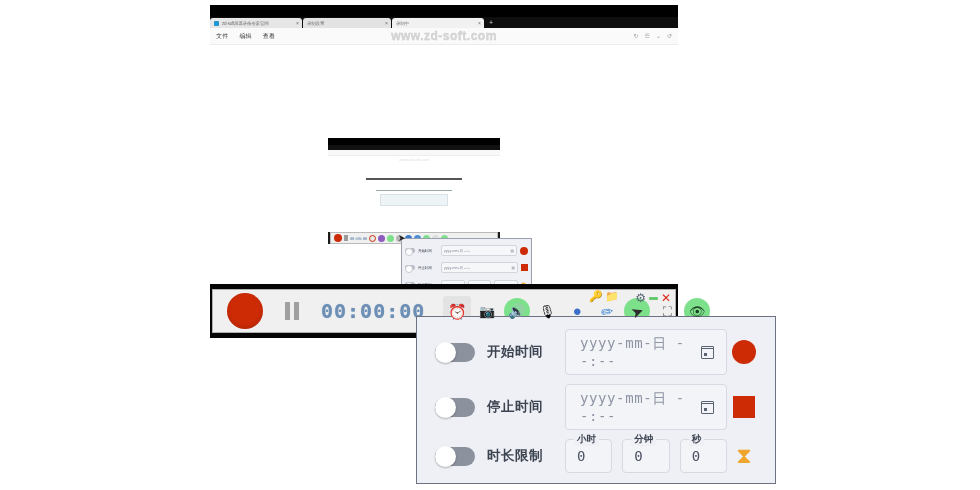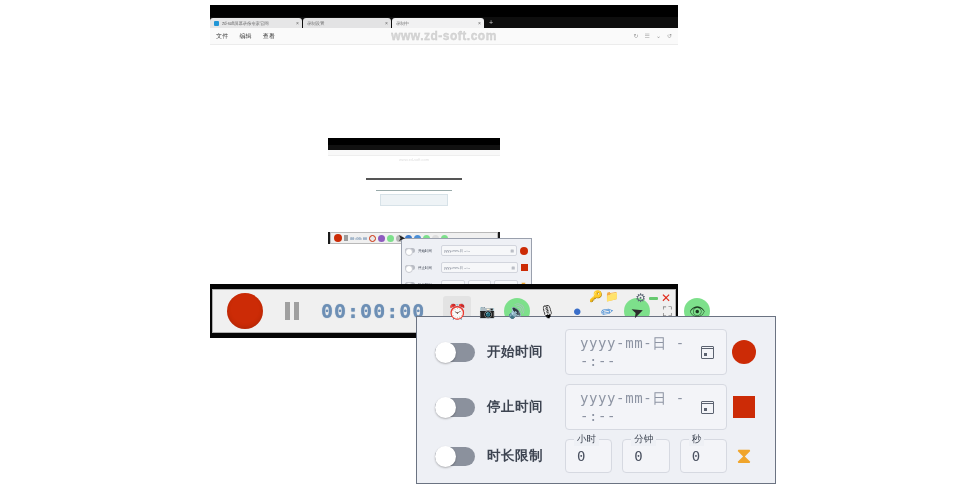--- a/index.html
+++ b/index.html
@@ -188,21 +188,21 @@
   .act-square { width:22px; height:22px; background:#cc2b06; }
   .act-hourglass{ font-size:22px; line-height:22px; color:#f0a52c; }
 
   .num-group { flex:1; display:flex; gap:10px; }
   .numbox {
     flex:1; height:34px; background:#f3f4f8; border:1px solid #d6d9e1; border-radius:4px;
     position:relative; display:flex; align-items:center; padding-left:11px;
   }
   .numbox .nlabel {
     position:absolute; left:8px; top:-7px; background:#eef0f5;
-    padding:0 3px; font-size:9.5px; font-weight:normal; color:#3d4451;
+    padding:0 3px; font-size:9.5px; font-weight:bold; color:#3d4451;
   }
   .numbox .nval { font-size:14px; color:#4a5160; font-family:"DejaVu Sans Mono", monospace; }
 </style>
 </head>
 <body>
 
 <div id="root">
 
   <div class="screen">
 

